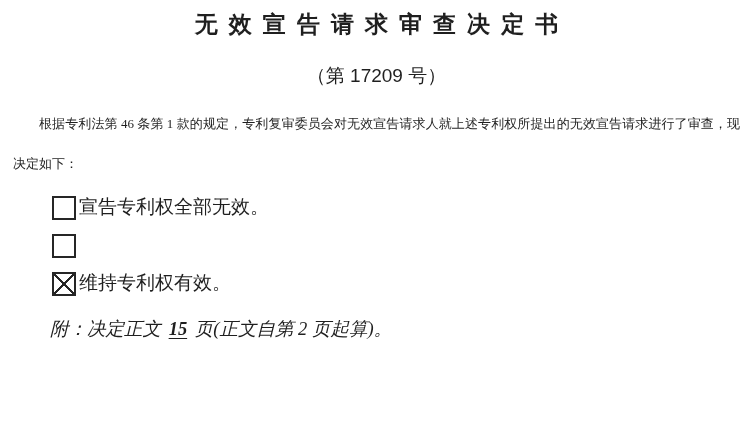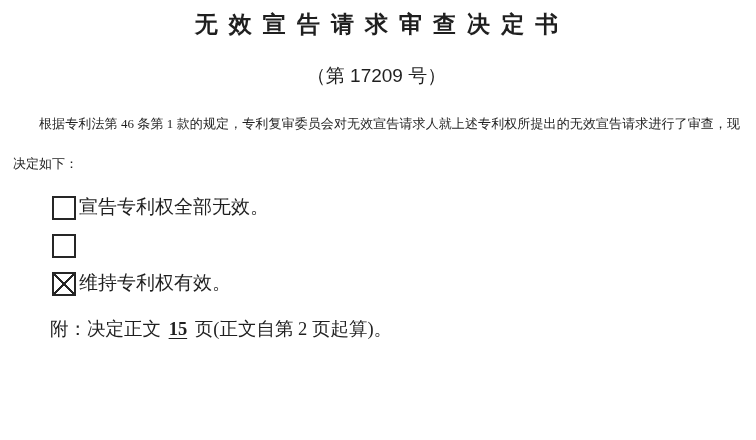--- a/index.html
+++ b/index.html
@@ -66,20 +66,21 @@
   .checkbox.checked {
     background-image:
       linear-gradient(to top right,  transparent 46.5%, #262626 46.5%, #262626 53.5%, transparent 53.5%),
       linear-gradient(to top left,   transparent 46.5%, #262626 46.5%, #262626 53.5%, transparent 53.5%);
   }
   .attachment {
     margin-top: 2px;
     font-size: 18.5px;
     line-height: 40px;
     text-indent: 2em;
+    font-style: italic;
   }
   .page-count {
     font-weight: bold;
     text-decoration: underline;
     text-underline-offset: 3px;
     margin: 0 3px;
   }
 </style>
 </head>
 <body>

